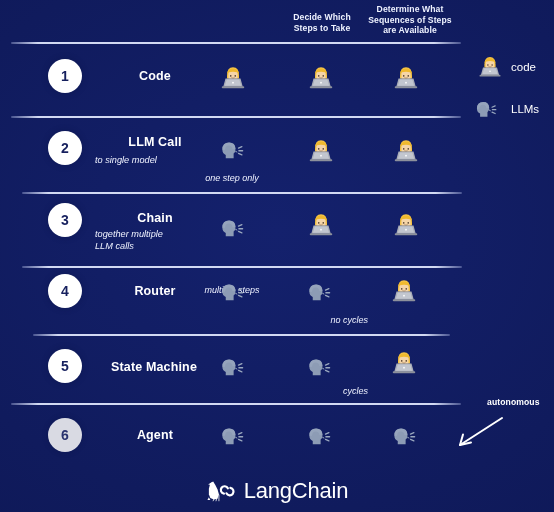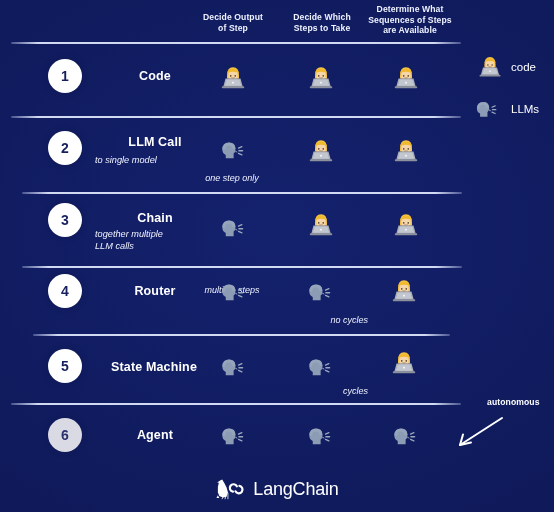--- a/index.html
+++ b/index.html
@@ -126,33 +126,31 @@
     position: absolute;
     left: 0;
     width: 554px;
     display: flex;
     align-items: center;
     justify-content: center;
     gap: 5px;
   }
   .brand-mark { width: 33px; height: 23px; }
   .brand-text {
-    font-size: 18px;
+    font-size: 22px;
     color: #ffffff;
     letter-spacing: -.2px;
     font-weight: 400;
   }
 </style>
 </head>
 <body>
 
 <div id="stage">
 
-  <div class="col-head" style="left:183px; top:12px; width:100px; white-space:pre-line;">Decide Output
-of Step</div>
   <div class="col-head" style="left:272px; top:12px; width:100px; white-space:pre-line;">Decide Which
 Steps to Take</div>
   <div class="col-head" style="left:355px; top:4px; width:110px; white-space:pre-line;">Determine What
 Sequences of Steps
 are Available</div>
 
   <div class="divider" style="left:11px; top:42px; width:450px;"></div>
   <div class="divider" style="left:11px; top:116px; width:450px;"></div>
   <div class="divider" style="left:22px; top:192px; width:440px;"></div>
   <div class="divider" style="left:22px; top:266px; width:440px;"></div>

